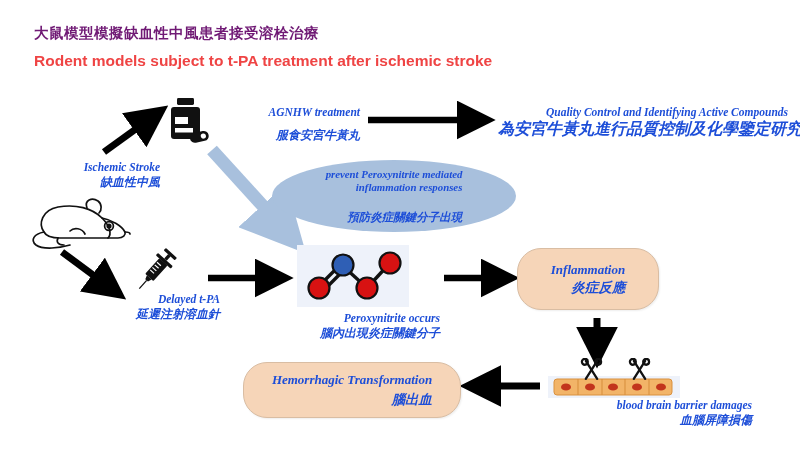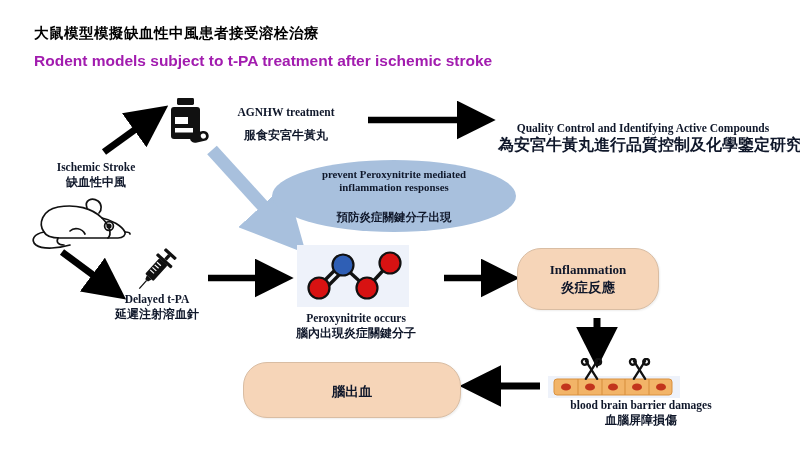--- a/index.html
+++ b/index.html
@@ -18,39 +18,40 @@
     overflow: hidden;
   }
   .abs { position: absolute; }
 
   
   .title-cn {
     left: 34px; top: 24px;
     font-family: "DejaVu Sans", sans-serif;
     font-size: 14.5px;
     font-weight: 700;
-    color: #000000;
+    color: #701a75;
     letter-spacing: .5px;
     white-space: nowrap;
   }
   .title-en {
     left: 34px; top: 52px;
     font-family: "Liberation Sans", sans-serif;
     font-size: 15.5px;
     font-weight: 700;
-    color: #a21caf;
+    color: #ef4444;
     white-space: nowrap;
   }
 
   
   .lbl {
-    text-align: center;
-    color: #0f172a;
+    text-align: right;
+    color: #1d4ed8;
     line-height: 1.22;
     white-space: nowrap;
+    font-style: italic;
   }
   .lbl .en {
     font-family: "Liberation Serif", serif;
     font-weight: 700;
     font-size: 11.5px;
     display: block;
   }
   .lbl .cn {
     font-family: "DejaVu Sans", sans-serif;
     font-weight: 700;
@@ -64,21 +65,21 @@
   .stroke-label .cn { font-size: 12px; margin-top: 1px; }
   .mouse-art { left: 30px; top: 196px; width: 110px; height: 56px; }
 
   
   .pill-art { left: 168px; top: 98px; width: 42px; height: 50px; }
   .agnhw-label { left: 212px; top: 105px; width: 148px; }
   .agnhw-label .en { font-size: 11.5px; }
   .agnhw-label .cn { font-size: 12px; margin-top: 9px; }
 
   
-  .qc-label { left: 498px; top: 121px; width: 290px; }
+  .qc-label { left: 498px; top: 105px; width: 290px; }
   .qc-label .en { font-size: 11.5px; }
   .qc-label .cn { font-size: 16px; margin-top: 0; }
 
   
   .ellipse {
     left: 272px; top: 160px;
     width: 244px; height: 72px;
     border-radius: 50%;
     background: #a8c0dd;
     display: flex;
@@ -338,17 +339,18 @@
     </g>
   </svg>
 
   <div class="abs lbl bbb-label">
     <span class="en">blood brain barrier damages</span>
     <span class="cn">血腦屏障損傷</span>
   </div>
 
   <div class="abs peach-box hemo-box">
     <div class="lbl">
+      <span class="en">Hemorrhagic Transformation</span>
       <span class="cn">腦出血</span>
     </div>
   </div>
 
 </div>
 
 </body></html>

